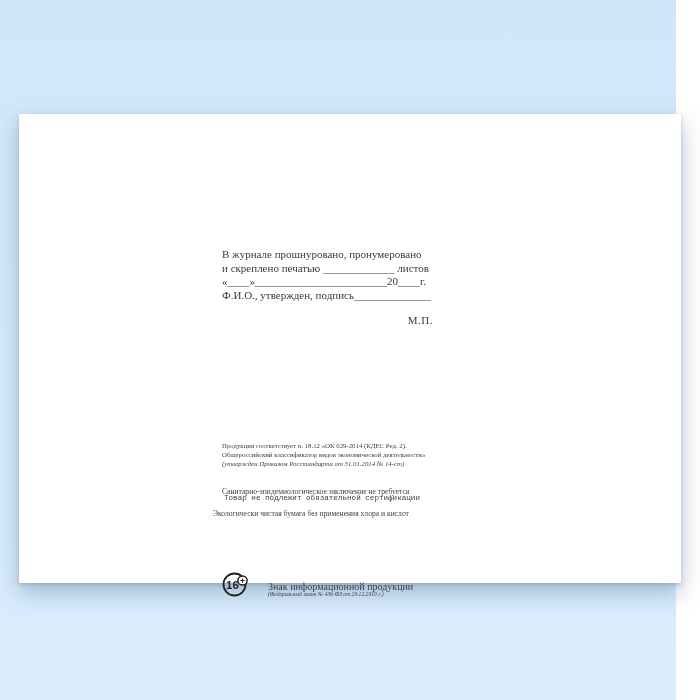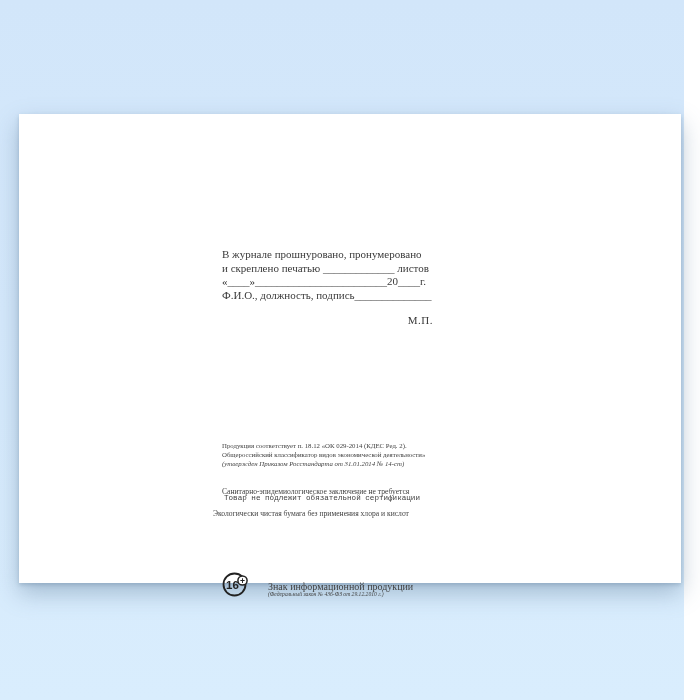--- a/index.html
+++ b/index.html
@@ -5,21 +5,20 @@
   html, body { margin: 0; padding: 0; }
   body {
     width: 700px; height: 700px;
     font-family: "Liberation Serif", serif;
     overflow: hidden;
   }
   .scene {
     position: relative;
     width: 676px; height: 700px;
     background: linear-gradient(180deg, #d2e6fa 0%, #d5e9fc 45%, #d9edfd 100%);
-    padding-left: 8px;
   }
   .page {
     position: absolute;
     left: 19px; top: 114px;
     width: 662px; height: 469px;
     background: #ffffff;
     box-shadow: 0 2px 4px rgba(100,128,158,0.35),
                 0 10px 22px rgba(100,128,158,0.45);
   }
   .stitch-block {
@@ -58,21 +57,21 @@
 </head>
 <body>
 
 <div class="scene">
   <div class="page">
 
     <div class="stitch-block">
       <div class="line">В журнале прошнуровано, пронумеровано</div>
       <div class="line">и скреплено печатью _____________ листов</div>
       <div class="line">«____»________________________20____г.</div>
-      <div class="line"> Ф.И.О., должность, подпись______________</div>
+      <div class="line"> Ф.И.О., утвержден, подпись______________</div>
       <div class="seal">М.П.</div>
     </div>
 
     <div class="compliance std-block" style="position:absolute;">
       <div class="std-line">Продукция соответствует п. 18.12 «ОК 029-2014 (КДЕС Ред. 2).</div>
       <div class="std-line">Общероссийский классификатор видов экономической деятельности»</div>
       <div class="std-line italic">(утвержден Приказом Росстандарта от 31.01.2014 № 14-ст)</div>
     </div>
 
     <div class="compliance note note1" style="position:absolute;">Санитарно-эпидемиологическое заключение не требуется</div>

